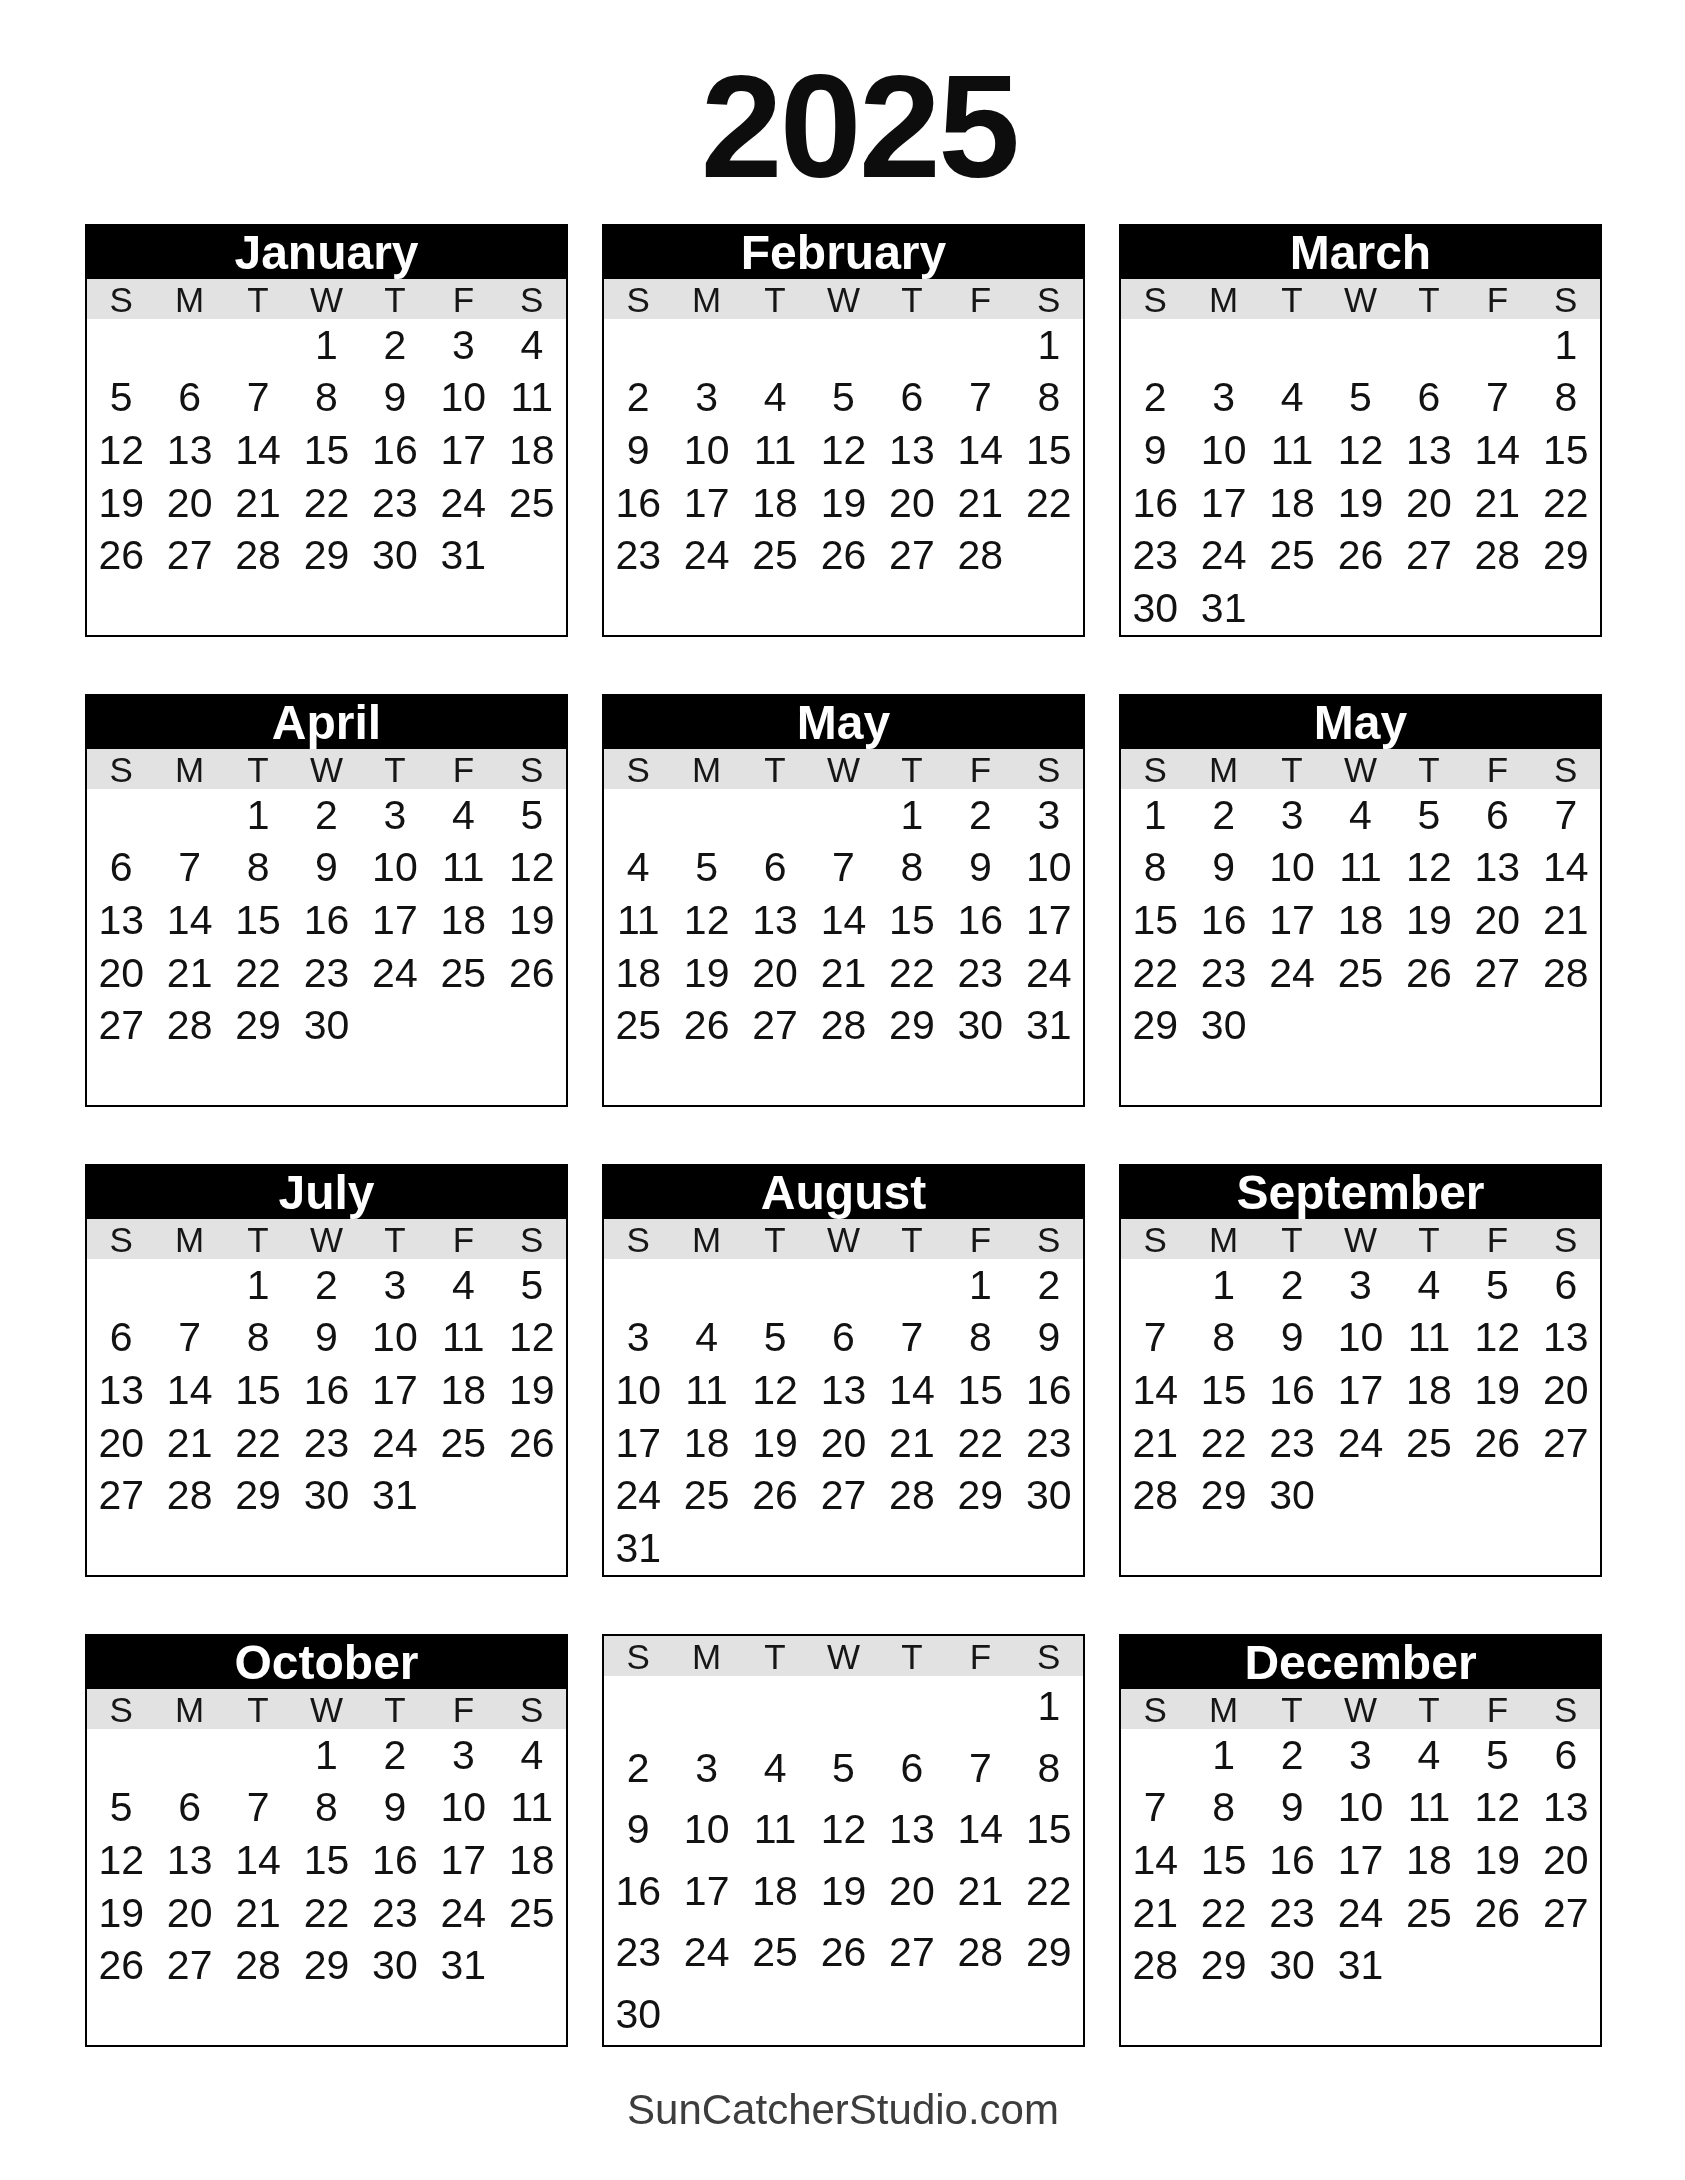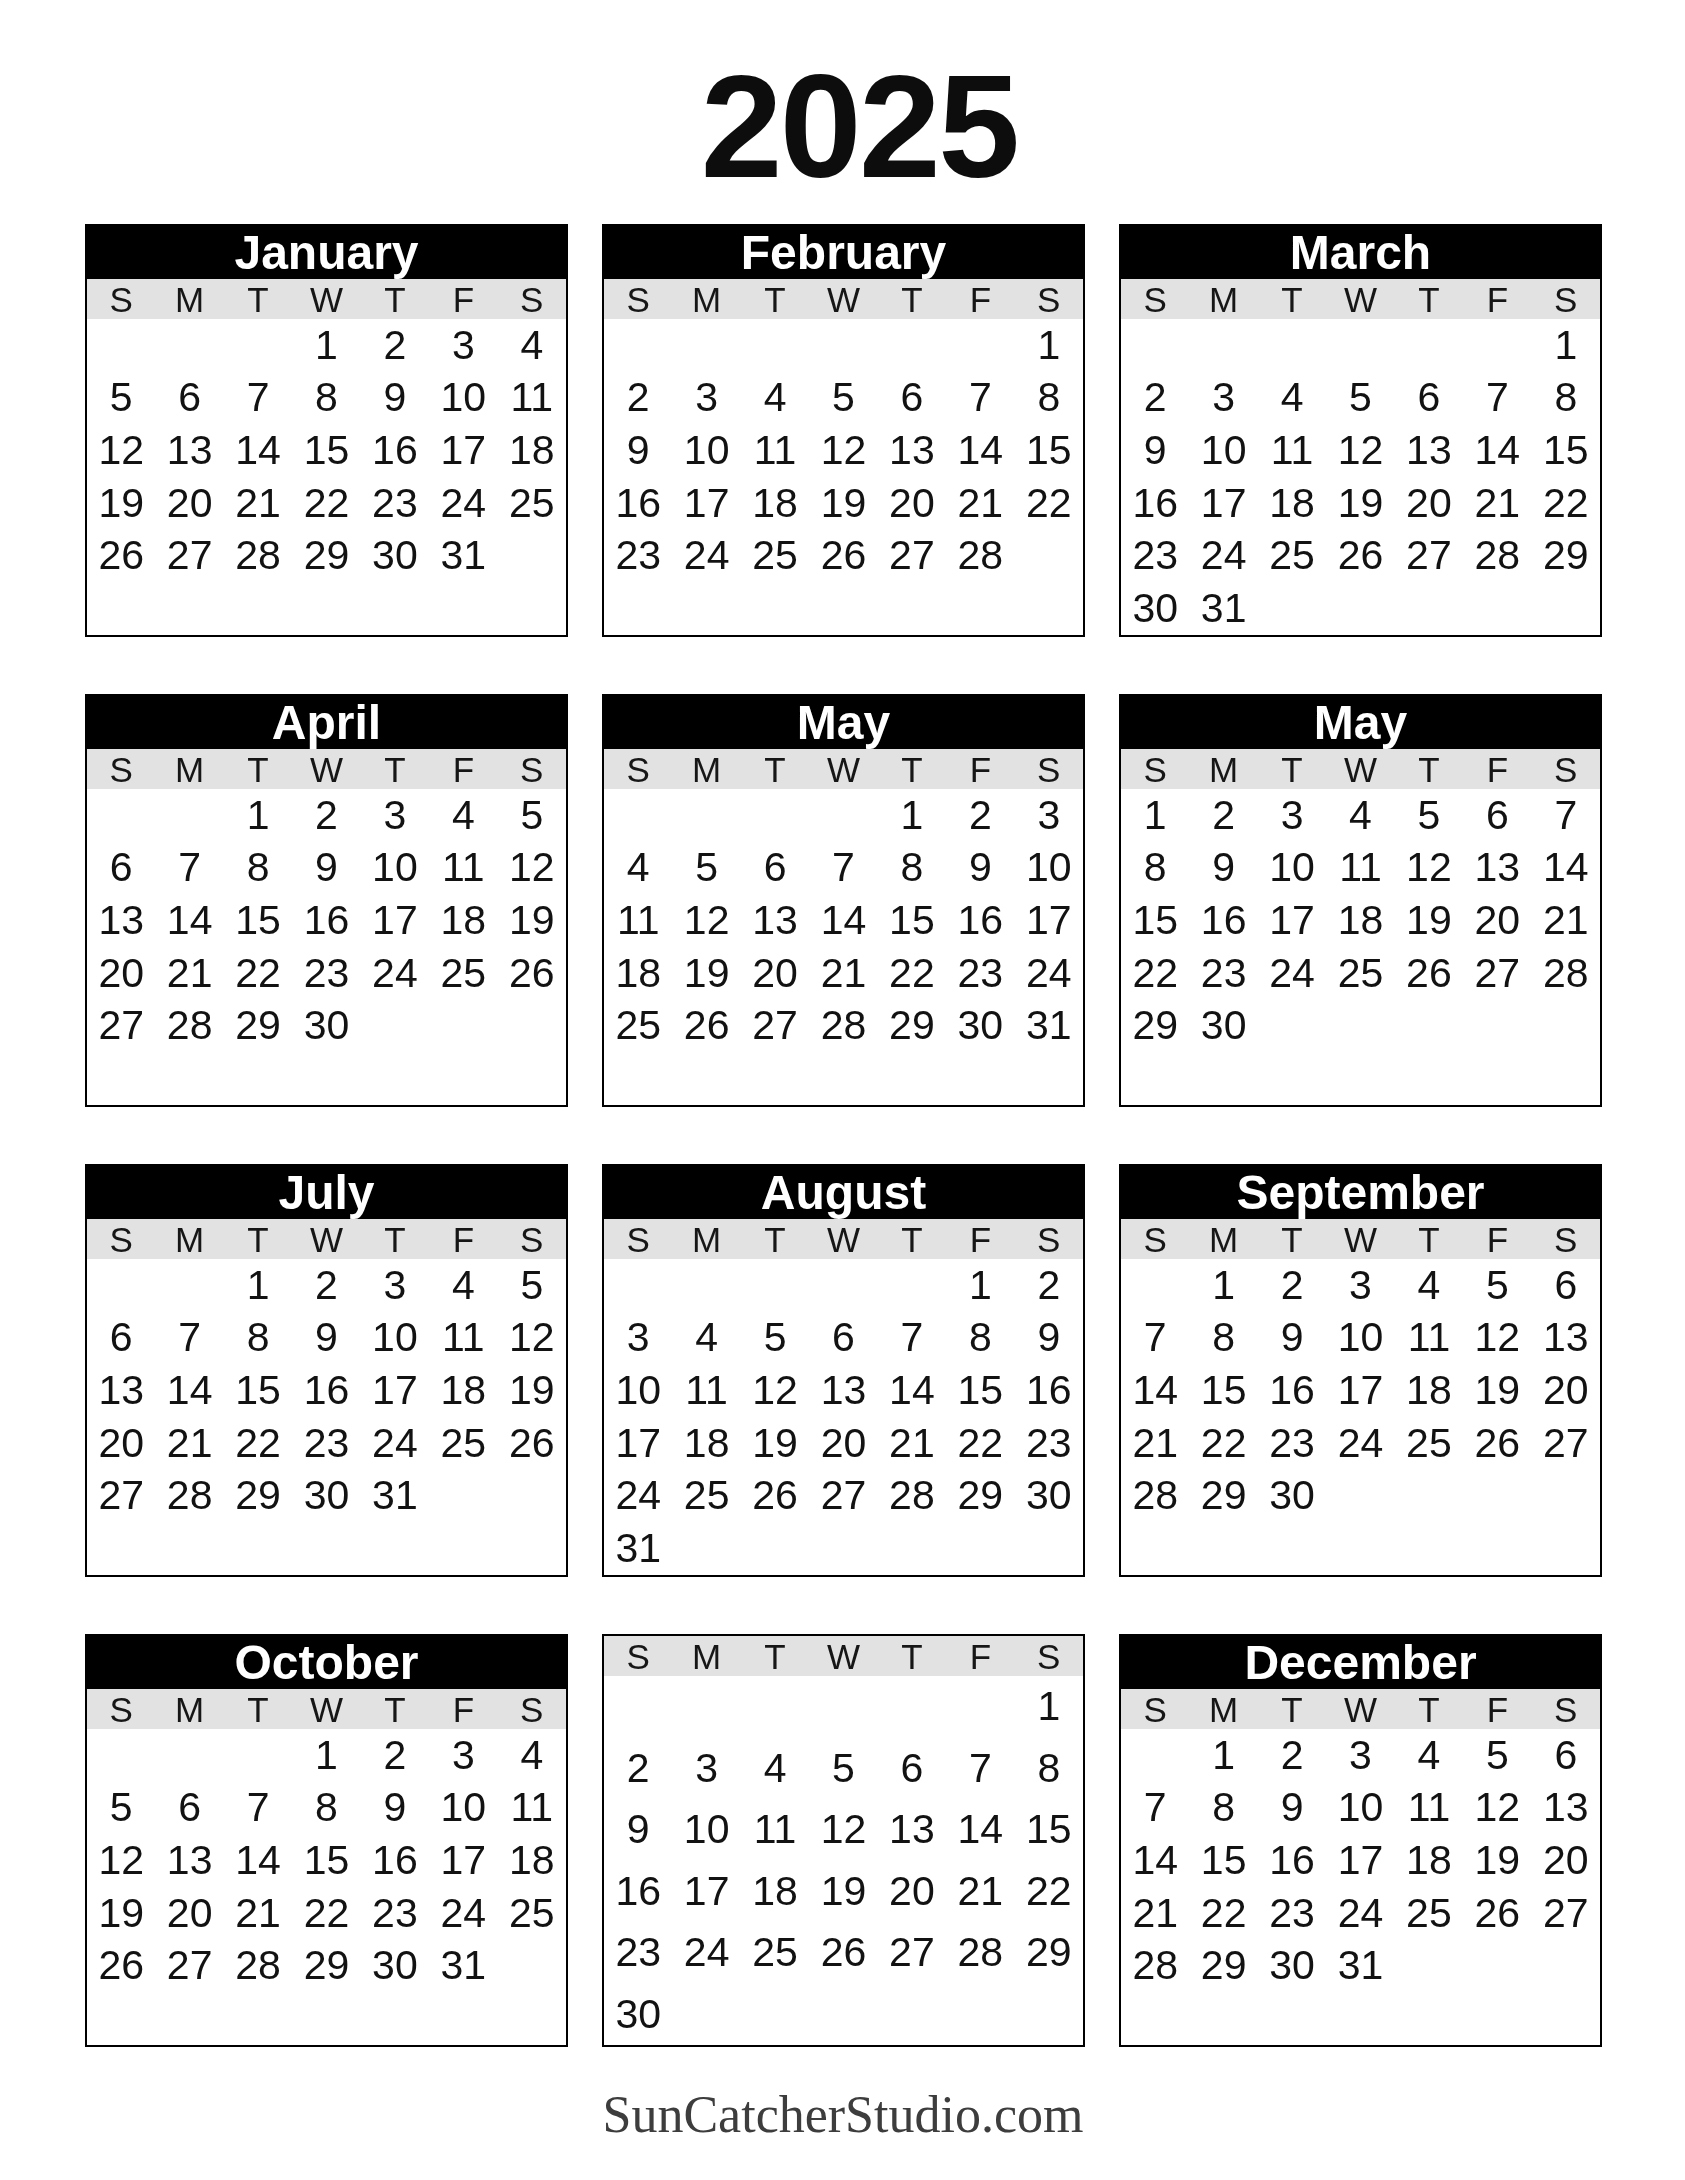--- a/index.html
+++ b/index.html
@@ -85,24 +85,23 @@
     align-items:center;
     justify-content:center;
     font-size:41px;
     color:var(--day-text);
     line-height:1;
   }
   .footer{
     position:absolute;
     top:2089px; left:0; width:100%;
     text-align:center;
-    font-size:52px;
+    font-size:42px;
     color:var(--footer-text);
     line-height:1;
-    font-family:Liberation Serif, serif;
   }
 </style>
 </head>
 <body>
 
 <h1 class="year-title">2025</h1>
 
 <div class="months-grid">
   <section class="month">
     <header class="month-header">

